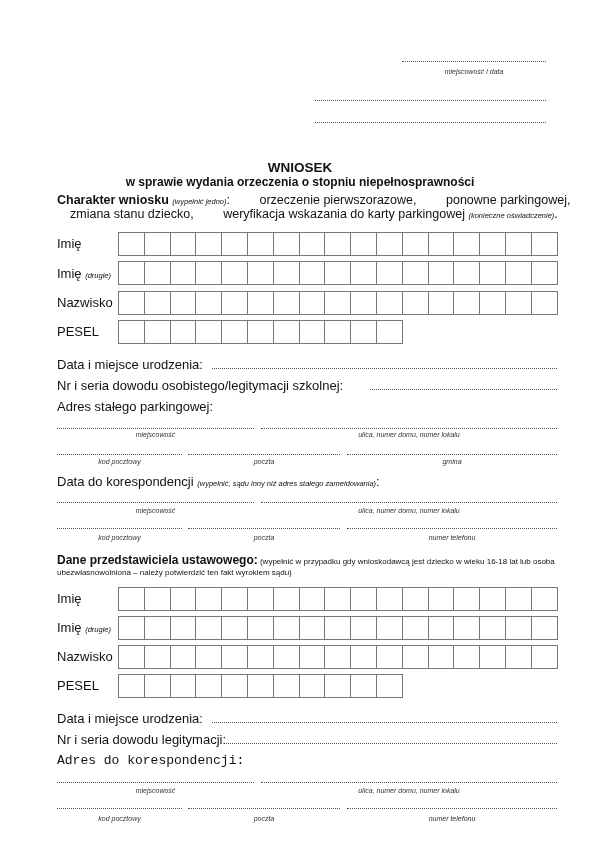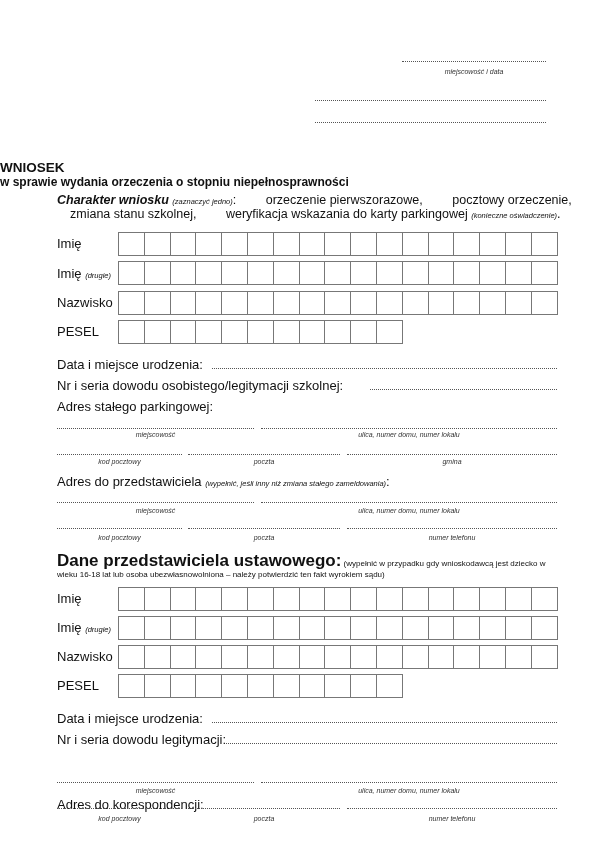--- a/index.html
+++ b/index.html
@@ -1,52 +1,52 @@
 <!DOCTYPE html>
 <html><head>
 <meta charset="utf-8">
 <style>
   html, body { margin: 0; padding: 0; background: #ffffff; }
   body { width: 600px; height: 849px; position: relative; overflow: hidden;
          font-family: "Liberation Sans", sans-serif; color: #111; }
   .dots { position: absolute; border-bottom: 1.5px dotted #555; height: 0; }
   .cap { position: absolute; font-size: 7px; font-style: italic; color: #333; text-align: center; white-space: nowrap; }
-  .title { position: absolute; left: 0; width: 600px; font-weight: bold; }
+  .title { position: absolute; left: 0; width: 600px; text-align: center; font-weight: bold; }
   .lbl { position: absolute; font-size: 13px; white-space: nowrap; }
   .lbl small { font-size: 7.5px; font-style: italic; }
   .grid { position: absolute; display: flex; height: 22px; border-top: 1px solid #777; border-bottom: 1px solid #777; border-left: 1px solid #777; }
   .cell { width: 24.8px; height: 22px; border-right: 1px solid #777; box-sizing: content-box; }
   .line-text { position: absolute; left: 57px; font-size: 13px; white-space: nowrap; }
   .fill { position: absolute; border-bottom: 1.5px dotted #555; height: 0; }
   .charakter { position: absolute; left: 57px; top: 193px; font-size: 12.5px; white-space: nowrap; }
-  .charakter b { font-style: italic; }
+  .charakter b { }
   .charakter .hint { font-size: 7.5px; font-style: italic; }
   .gap { display: inline-block; width: 26px; height: 10px; vertical-align: middle; }
   .rep { position: absolute; left: 57px; top: 555px; width: 500px; font-size: 8px; line-height: 11px; }
-  .rep b { font-size: 17px; }
+  .rep b { font-size: 12px; }
 </style>
 </head>
 <body>
 
 <div class="dots" style="left:402px; top:61px; width:144px;"></div>
 <div class="cap" style="left:402px; top:68px; width:144px;">miejscowość i data</div>
 <div class="dots" style="left:315px; top:100px; width:231px;"></div>
 <div class="dots" style="left:315px; top:122px; width:231px;"></div>
 
 <div class="title" style="top:160px; font-size:13.5px;">WNIOSEK</div>
 <div class="title" style="top:175px; font-size:12px;">w sprawie wydania orzeczenia o stopniu niepełnosprawności</div>
 
 <div class="charakter">
   <b>Charakter wniosku</b>
-  <span class="hint">(zaznaczyć jedno)</span><span>:</span>
+  <span class="hint">(wypełnić jedno)</span><span>:</span>
   <span class="gap"></span><span>orzeczenie pierwszorazowe,</span>
-  <span class="gap"></span><span>pocztowy orzeczenie,</span>
+  <span class="gap"></span><span>ponowne parkingowej,</span>
 </div>
 <div class="charakter" style="left:70px; top:207px;">
-  <span>zmiana stanu szkolnej,</span>
+  <span>zmiana stanu dziecko,</span>
   <span class="gap"></span><span>weryfikacja wskazania do karty parkingowej</span>
   <span class="hint">(konieczne oświadczenie)</span><span>.</span>
 </div>
 
 <div class="lbl" style="left:57px; top:236px;"><span>Imię</span></div>
 <div class="grid" style="left:118px; top:232px;">
     <div class="cell"></div>
     <div class="cell"></div>
     <div class="cell"></div>
     <div class="cell"></div>
@@ -136,21 +136,21 @@
 <div class="cap" style="left:261px; top:431px; width:296px;">ulica, numer domu, numer lokalu</div>
 
 <div class="fill" style="left:57px; top:454px; width:125px;"></div>
 <div class="fill" style="left:188px; top:454px; width:152px;"></div>
 <div class="fill" style="left:347px; top:454px; width:210px;"></div>
 <div class="cap" style="left:57px; top:458px; width:125px;">kod pocztowy</div>
 <div class="cap" style="left:188px; top:458px; width:152px;">poczta</div>
 <div class="cap" style="left:347px; top:458px; width:210px;">gmina</div>
 
 <div class="line-text" style="top:474px;">
-  <span>Adres do przedstawiciela</span> <small style="font-size:7.5px; font-style:italic;">(wypełnić, jeśli inny niż zmiana stałego zameldowania)</small><span>:</span>
+  <span>Data do korespondencji</span> <small style="font-size:7.5px; font-style:italic;">(wypełnić, sądu inny niż adres stałego zameldowania)</small><span>:</span>
 </div>
 <div class="fill" style="left:57px; top:502px; width:197px;"></div>
 <div class="fill" style="left:261px; top:502px; width:296px;"></div>
 <div class="cap" style="left:57px; top:507px; width:197px;">miejscowość</div>
 <div class="cap" style="left:261px; top:507px; width:296px;">ulica, numer domu, numer lokalu</div>
 <div class="fill" style="left:57px; top:528px; width:125px;"></div>
 <div class="fill" style="left:188px; top:528px; width:152px;"></div>
 <div class="fill" style="left:347px; top:528px; width:210px;"></div>
 <div class="cap" style="left:57px; top:534px; width:125px;">kod pocztowy</div>
 <div class="cap" style="left:188px; top:534px; width:152px;">poczta</div>
@@ -238,21 +238,21 @@
     <div class="cell"></div>
     <div class="cell"></div>
   </div>
 
 <div class="line-text" style="top:711px;">Data i miejsce urodzenia:</div>
 <div class="fill" style="left:212px; top:722px; width:345px;"></div>
 
 <div class="line-text" style="top:732px;">Nr i seria dowodu legitymacji:</div>
 <div class="fill" style="left:226px; top:743px; width:331px;"></div>
 
-<div class="line-text" style="top:797px;">Adres do korespondencji:</div>
+<div class="line-text" style="top:753px;font-family:Liberation Mono, monospace;">Adres do korespondencji:</div>
 
 <div class="fill" style="left:57px; top:782px; width:197px;"></div>
 <div class="fill" style="left:261px; top:782px; width:296px;"></div>
 <div class="cap" style="left:57px; top:787px; width:197px;">miejscowość</div>
 <div class="cap" style="left:261px; top:787px; width:296px;">ulica, numer domu, numer lokalu</div>
 <div class="fill" style="left:57px; top:808px; width:125px;"></div>
 <div class="fill" style="left:188px; top:808px; width:152px;"></div>
 <div class="fill" style="left:347px; top:808px; width:210px;"></div>
 <div class="cap" style="left:57px; top:815px; width:125px;">kod pocztowy</div>
 <div class="cap" style="left:188px; top:815px; width:152px;">poczta</div>

